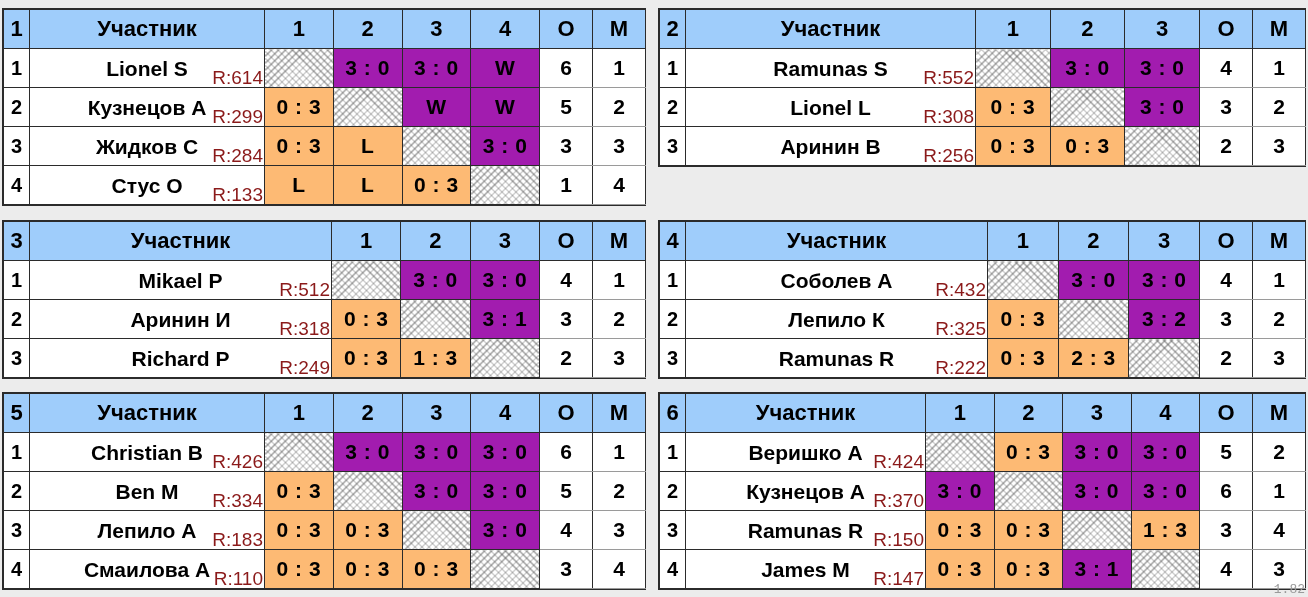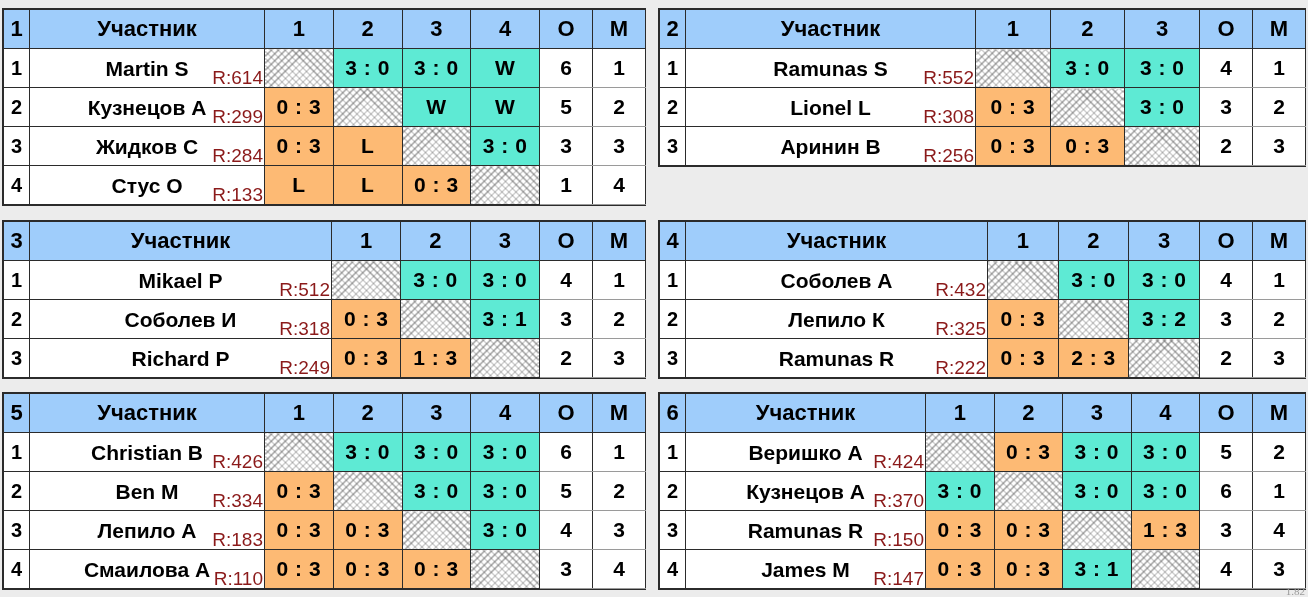--- a/index.html
+++ b/index.html
@@ -93,21 +93,21 @@
     right: 1px;
     bottom: 1px;
     font-size: 19px;
     font-weight: normal;
     color: #8b1a1a;
     line-height: 17px;
     font-family: "Liberation Sans", sans-serif;
   }
 
   td.cell { font-size: 21px; font-weight: bold; letter-spacing: 0.5px; }
-  td.win  { background: #5eead4; }
+  td.win  { background: #a21caf; }
   td.loss { background: #fdba74; }
   td.diag {
     background-color: #ffffff;
     background-image:
       repeating-linear-gradient(45deg,  rgba(80,80,80,0.55) 0 1px, transparent 1px 5px),
       repeating-linear-gradient(-45deg, rgba(80,80,80,0.55) 0 1px, transparent 1px 5px);
   }
 
   td.stat {
     background: #ffffff;
@@ -119,23 +119,23 @@
   td.statlast { border-right: 1px solid #2b2b2b; }
 
   
   tr.prow td.stat { border-top: 1px solid #9a9a9a; border-bottom: 1px solid #9a9a9a; }
   tr.prow:first-of-type td.stat { border-top: 1px solid #2b2b2b; }
 
   .watermark {
     position: absolute;
     right: 3px;
     bottom: 0px;
-    font-size: 11px;
+    font-size: 13px;
     color: #9a9a9a;
-    font-family: Liberation Serif, serif;
+    font-family: Liberation Mono, monospace;
   }
 </style>
 </head>
 <body>
 
 <div id="root">
   <div id="groups-host">
       <div class="grp" style="left: 2px; top: 8px; width: 644px;">
         <table class="gt">
           <colgroup>
@@ -154,21 +154,21 @@
               <th class="hname">Участник</th>
               <th class="oppcol">1</th>
               <th class="oppcol">2</th>
               <th class="oppcol">3</th>
               <th class="oppcol">4</th>
               <th class="sumcol">О</th>
               <th class="sumcol">М</th>
             </tr>
             <tr class="prow">
               <td class="rank">1</td>
-              <td class="pname"><span class="nm">Martin S</span><span class="rt">R:614</span></td>
+              <td class="pname"><span class="nm">Lionel S</span><span class="rt">R:614</span></td>
               <td class="cell diag"></td>
               <td class="cell win">3 : 0</td>
               <td class="cell win">3 : 0</td>
               <td class="cell win">W</td>
               <td class="stat">6</td>
               <td class="stat statlast">1</td>
             </tr>
             <tr class="prow">
               <td class="rank">2</td>
               <td class="pname"><span class="nm">Кузнецов А</span><span class="rt">R:299</span></td>
@@ -278,21 +278,21 @@
               <td class="rank">1</td>
               <td class="pname"><span class="nm">Mikael P</span><span class="rt">R:512</span></td>
               <td class="cell diag"></td>
               <td class="cell win">3 : 0</td>
               <td class="cell win">3 : 0</td>
               <td class="stat">4</td>
               <td class="stat statlast">1</td>
             </tr>
             <tr class="prow">
               <td class="rank">2</td>
-              <td class="pname"><span class="nm">Соболев И</span><span class="rt">R:318</span></td>
+              <td class="pname"><span class="nm">Аринин И</span><span class="rt">R:318</span></td>
               <td class="cell loss">0 : 3</td>
               <td class="cell diag"></td>
               <td class="cell win">3 : 1</td>
               <td class="stat">3</td>
               <td class="stat statlast">2</td>
             </tr>
             <tr class="prow">
               <td class="rank">3</td>
               <td class="pname"><span class="nm">Richard P</span><span class="rt">R:249</span></td>
               <td class="cell loss">0 : 3</td>

